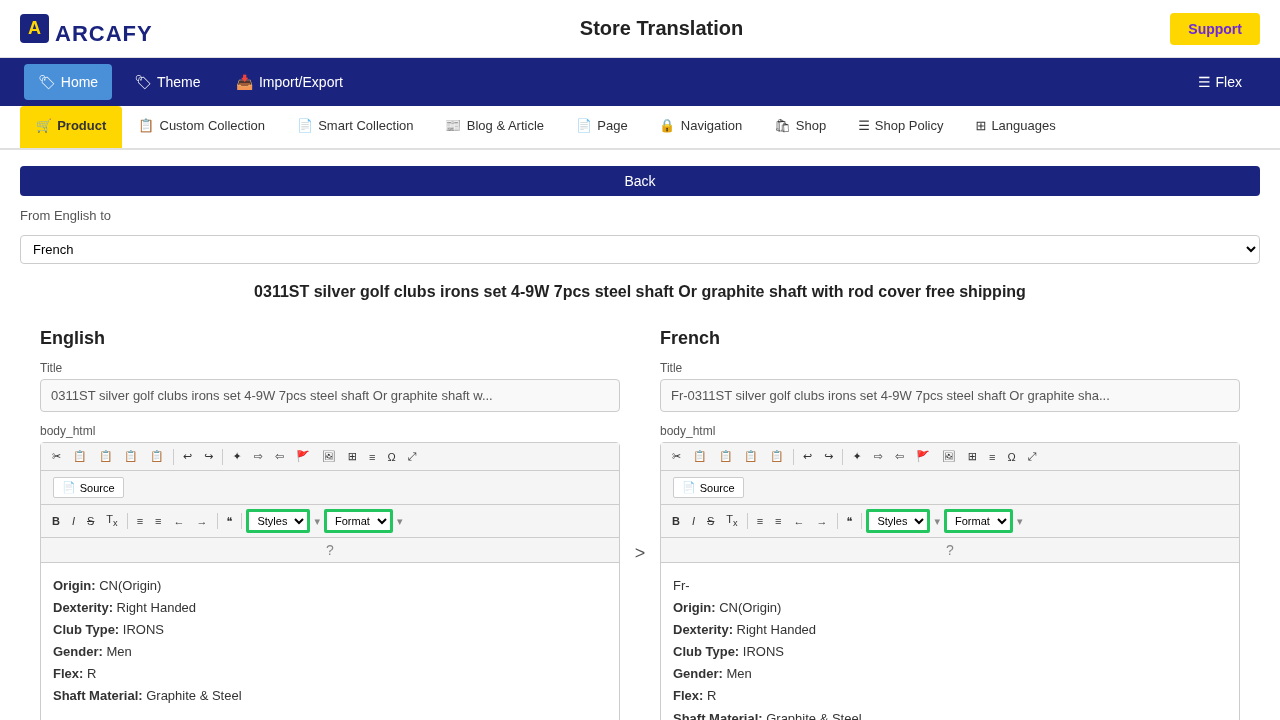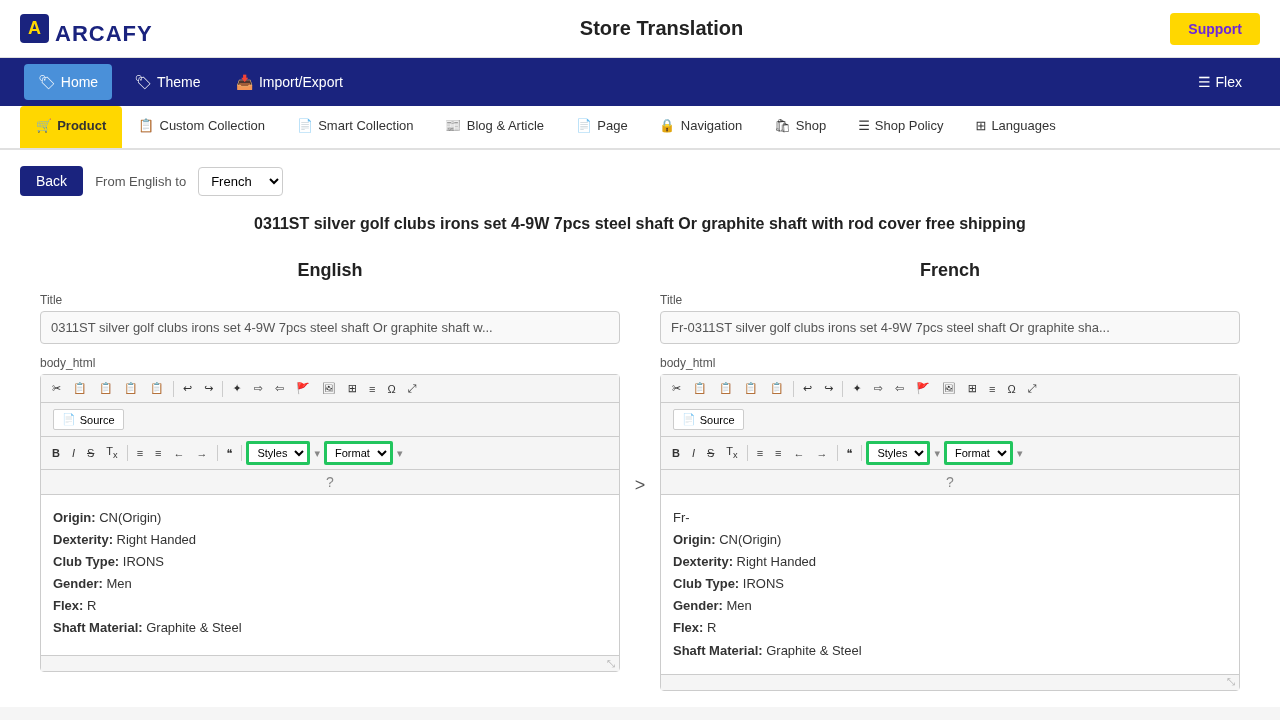--- a/index.html
+++ b/index.html
@@ -117,23 +117,23 @@
 
     
     .content-area {
       padding: 16px 20px;
       background: #fff;
     }
 
     
     .back-row {
       display: flex;
-      align-items: center;
       gap: 12px;
       margin-bottom: 0;
+      flex-direction: column;
     }
     .back-btn {
       background: #1a237e;
       color: #fff;
       border: none;
       padding: 7px 16px;
       border-radius: 4px;
       cursor: pointer;
       font-size: 14px;
     }
@@ -162,21 +162,20 @@
     }
 
     
     .translation-grid {
       display: grid;
       grid-template-columns: 1fr 40px 1fr;
       gap: 0;
       padding: 0 20px;
     }
     .col-header {
-      text-align: center;
       font-size: 18px;
       font-weight: bold;
       color: #222;
       margin-bottom: 12px;
     }
     .field-label {
       font-size: 12px;
       color: #555;
       margin-bottom: 4px;
     }

